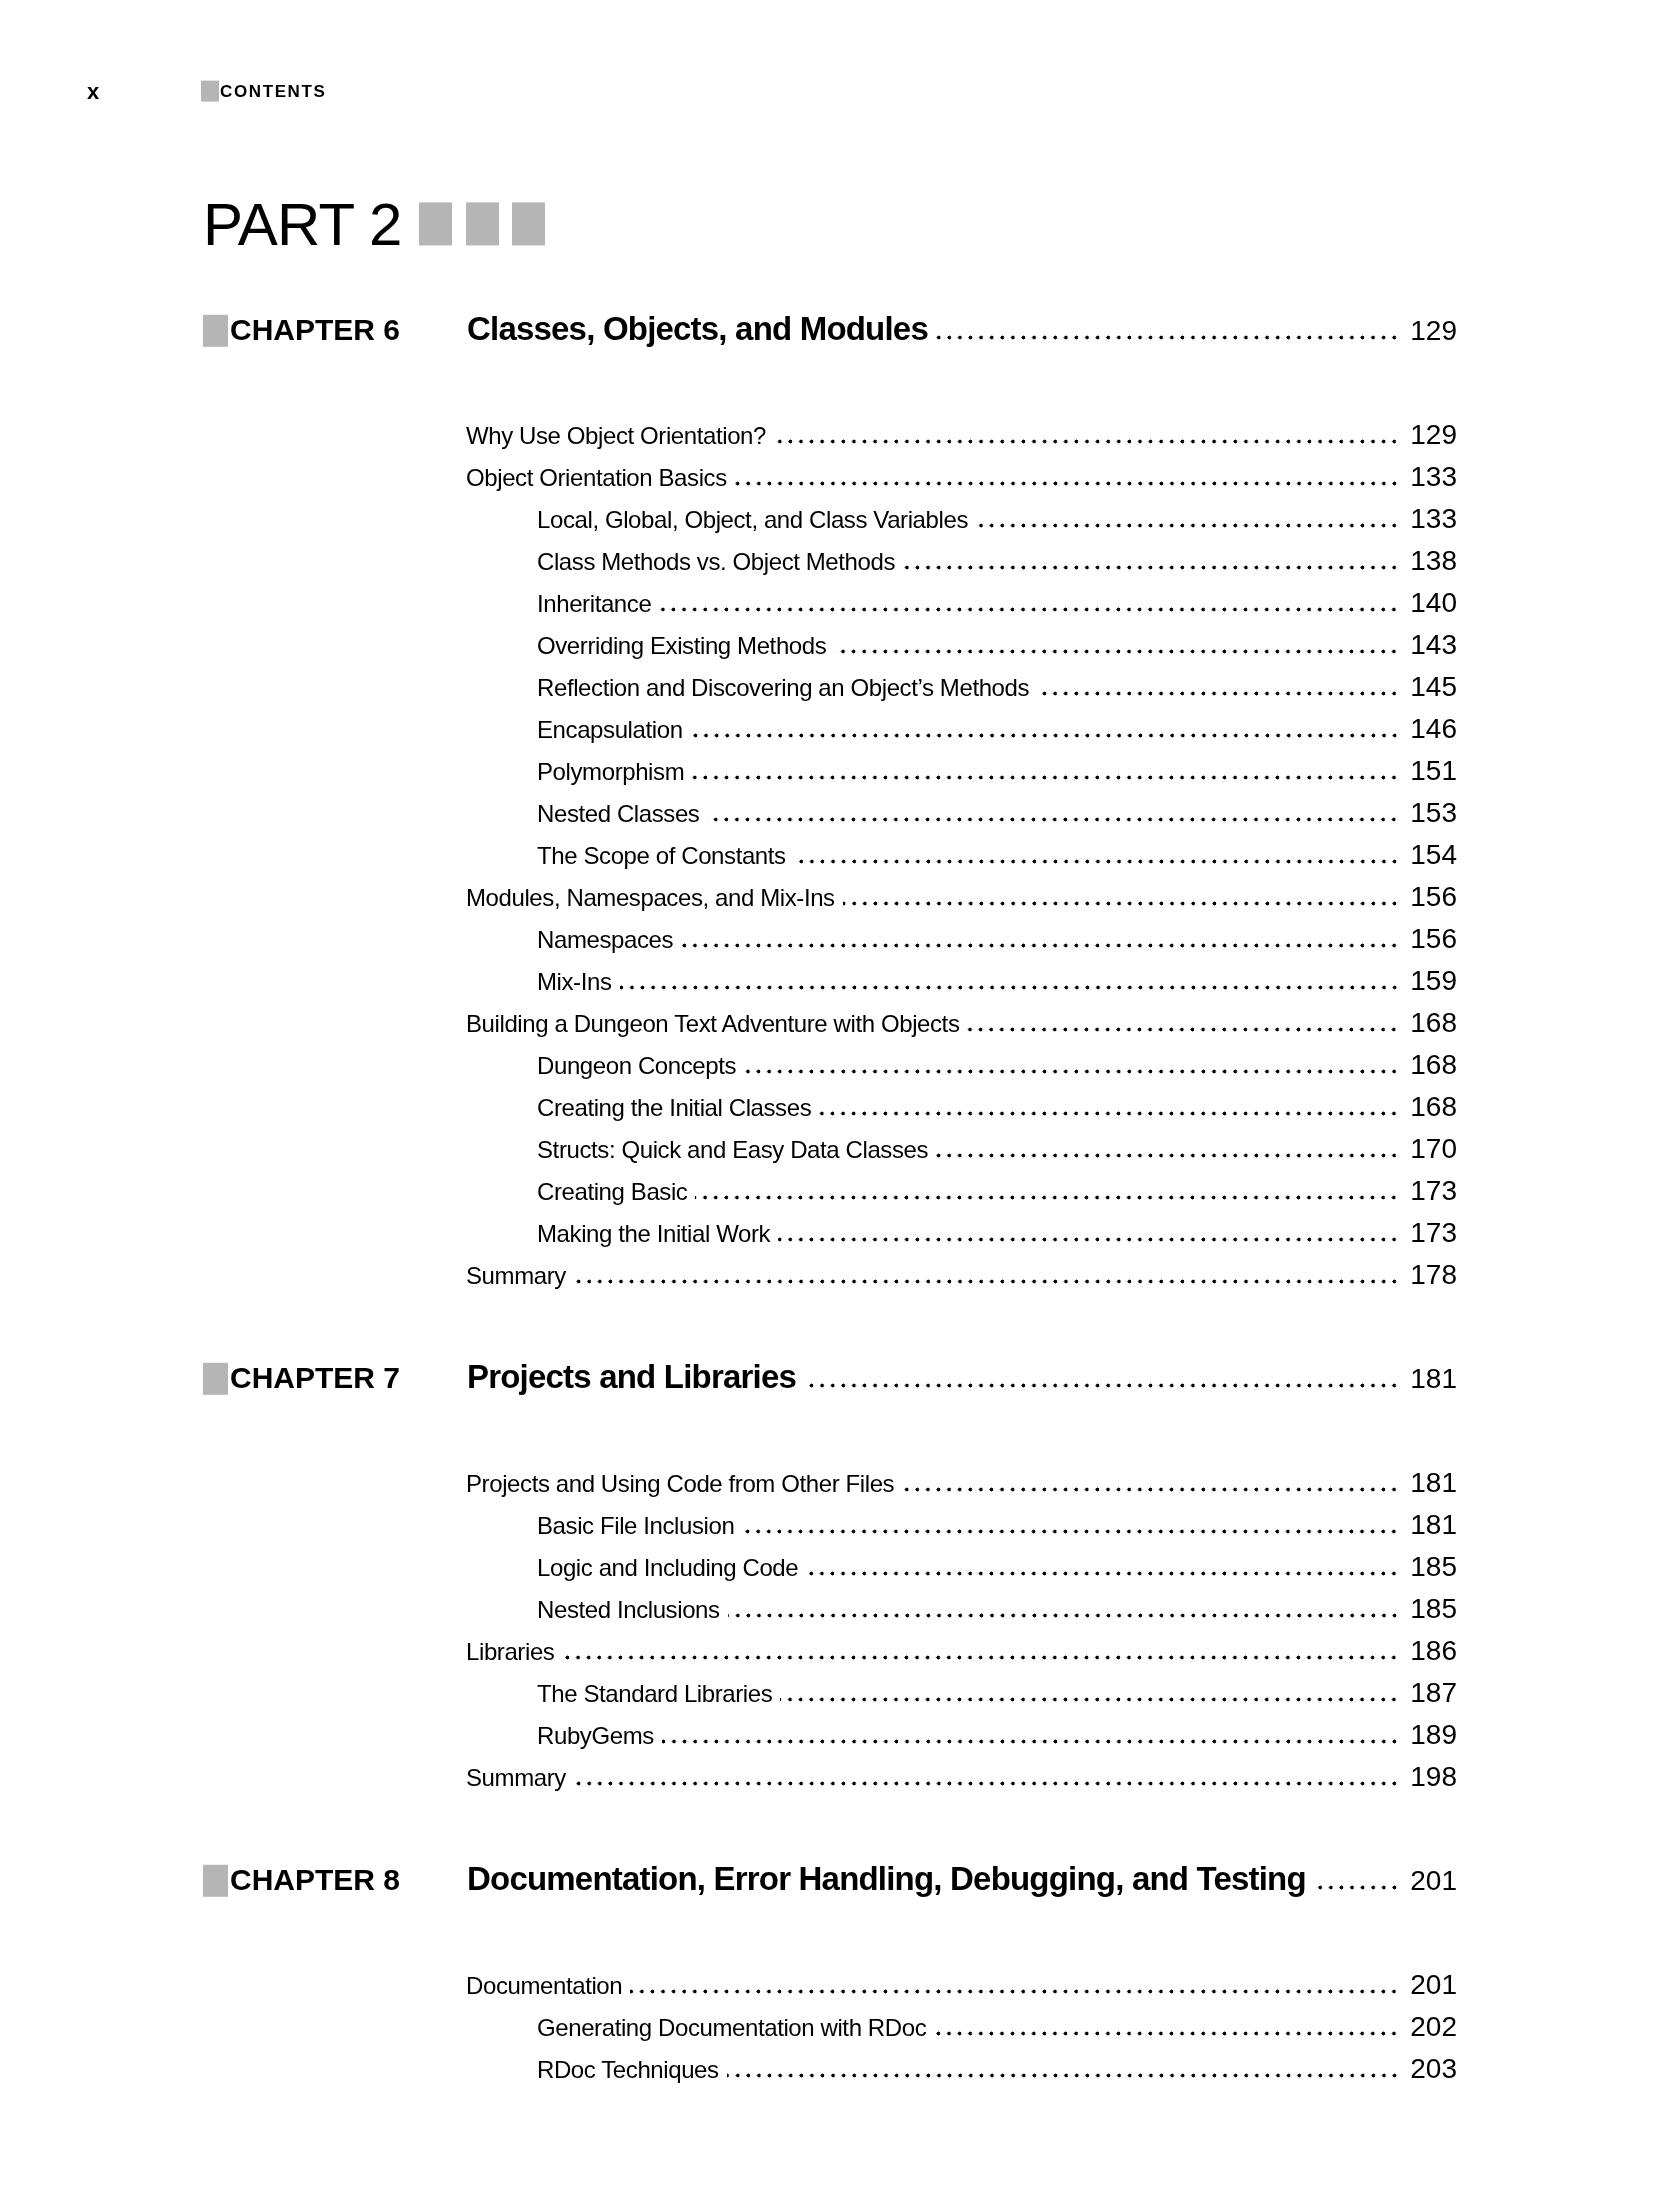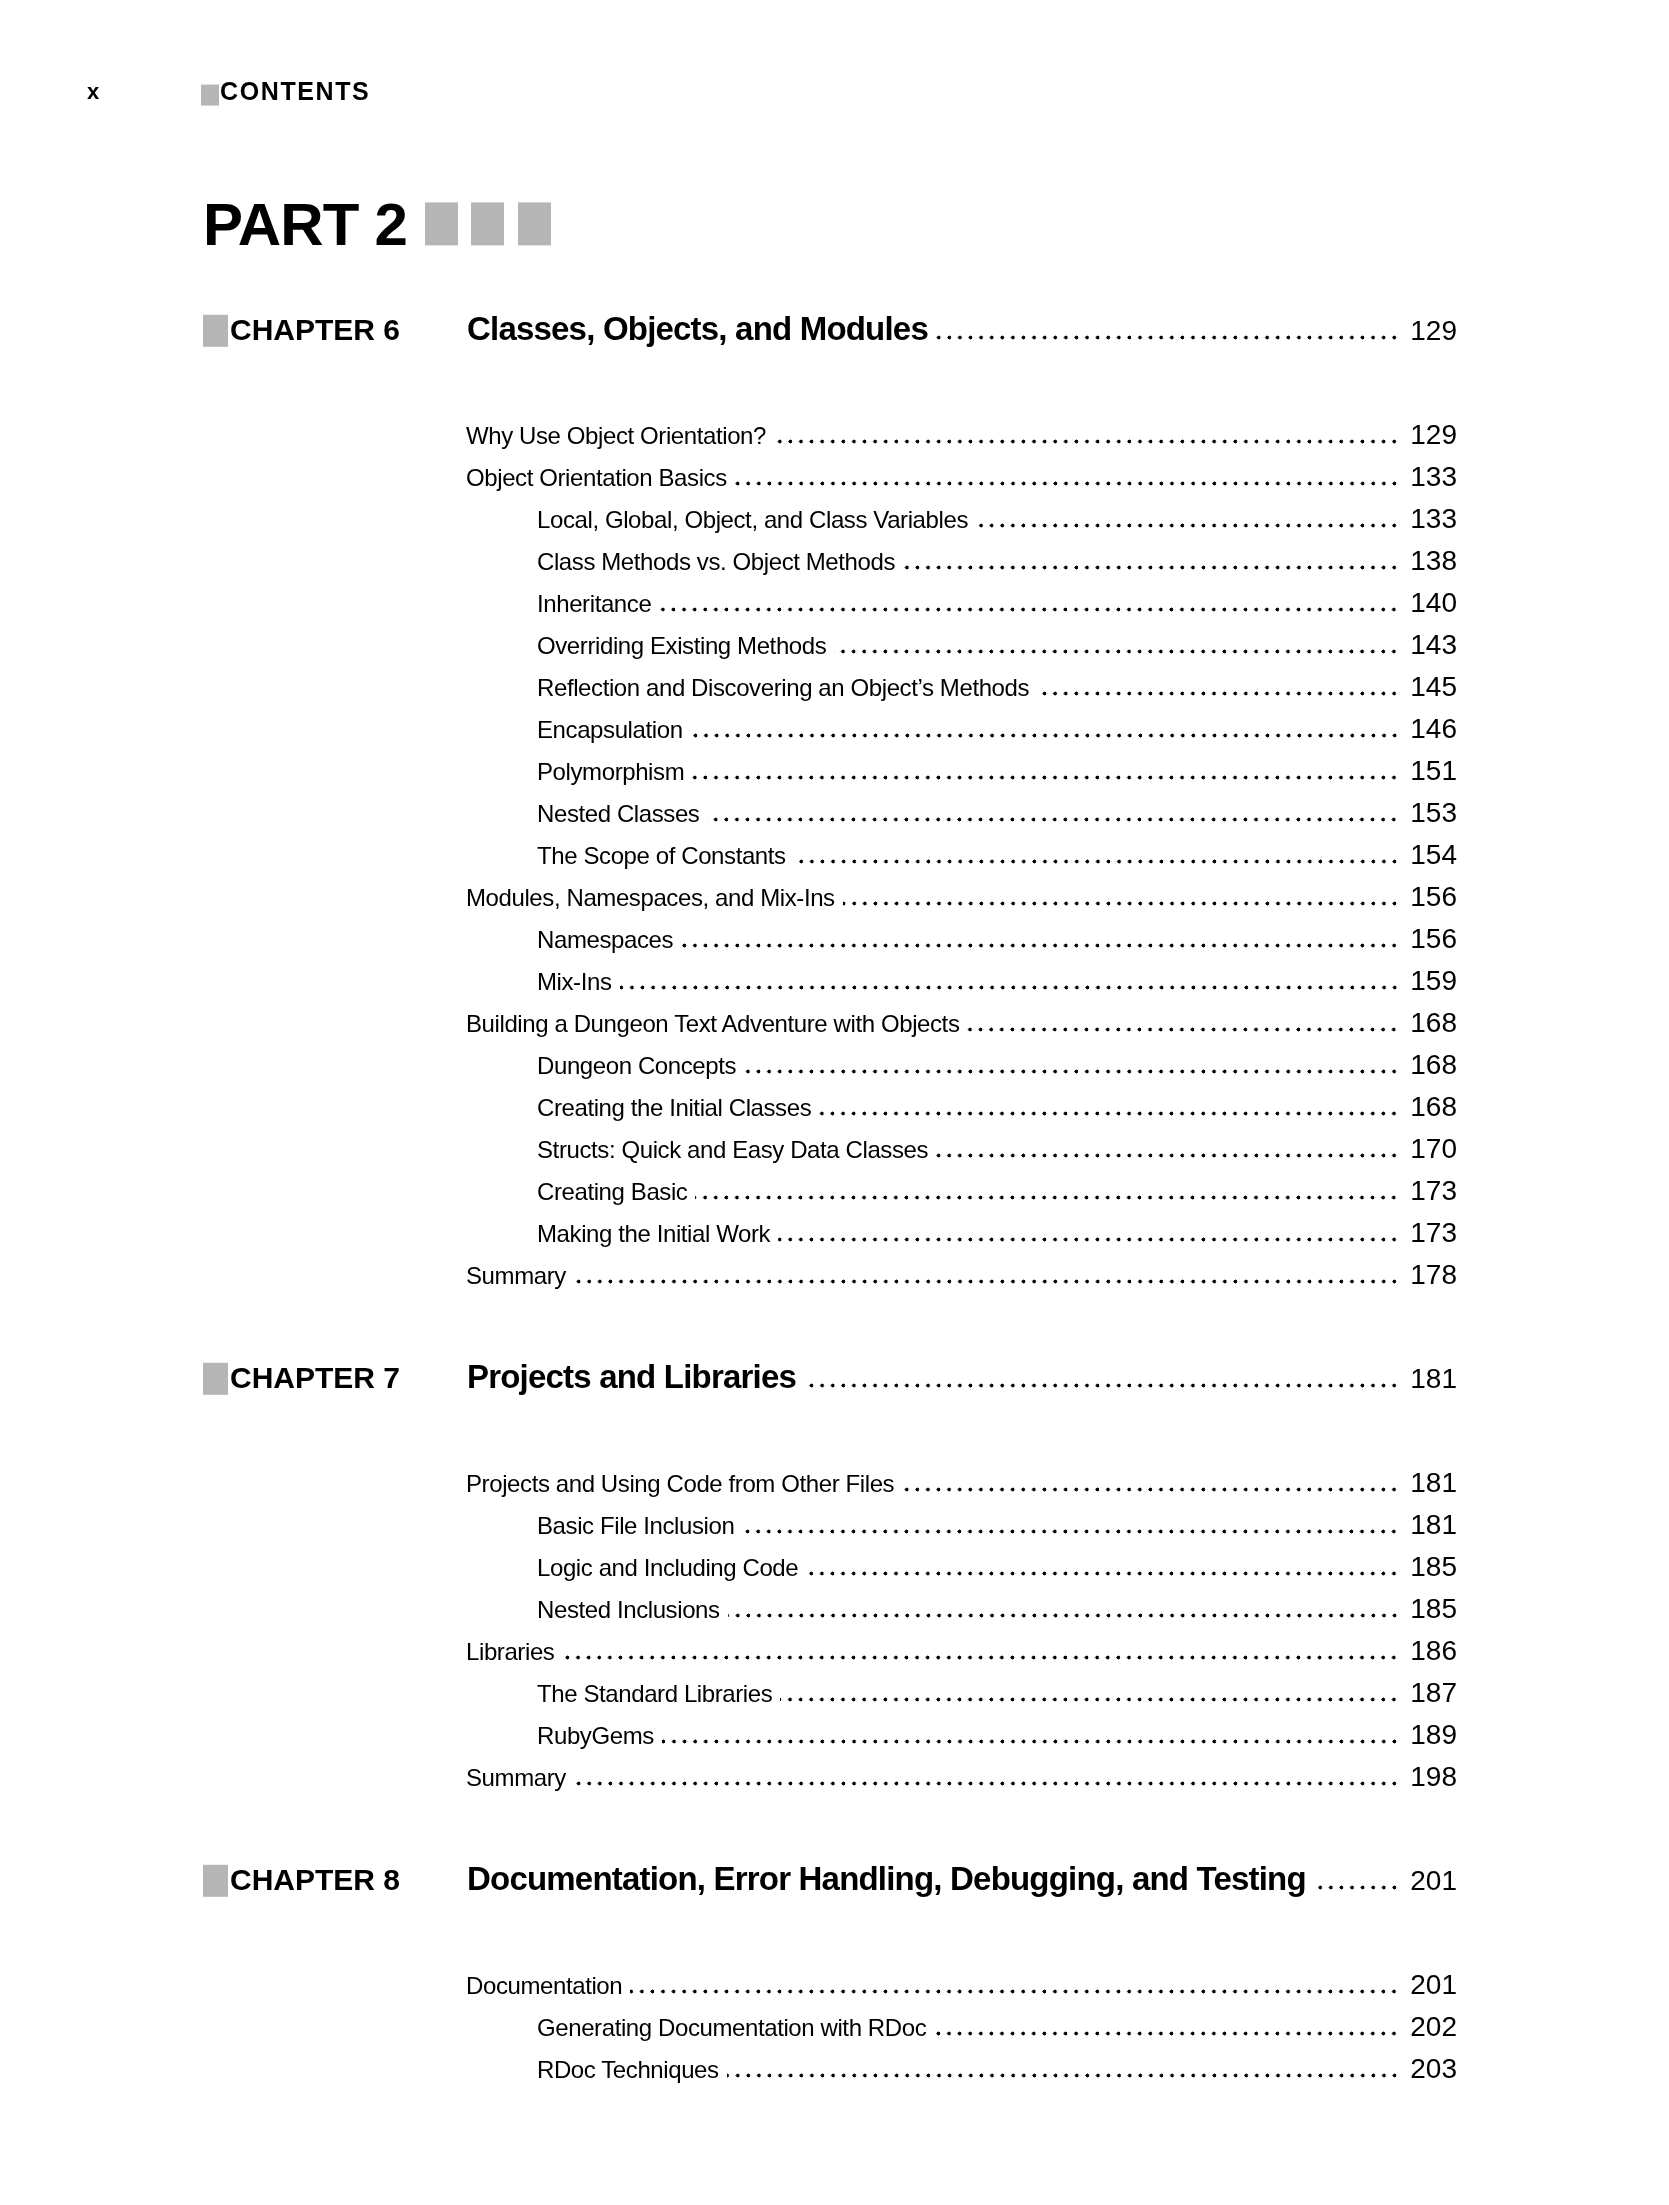--- a/index.html
+++ b/index.html
@@ -48,37 +48,37 @@
     display: inline-block;
     flex: none;
   }
   .sq-sm {
     width: 17.5px;
     height: 21.4px;
     margin-right: 1.6px;
     transform: translateY(1.6px);
   }
   .rh-text {
-    font-size: 25px;
+    font-size: 17px;
     font-weight: 700;
     letter-spacing: 1.6px;
     line-height: 1;
   }
 
   
   .part-row {
     margin: 84px 0 0 203px;
     display: flex;
     align-items: baseline;
     line-height: 1;
     letter-spacing: -0.8px;
   }
   .part-label {
     font-size: 60px;
-    font-weight: 700;
+    font-weight: 400;
   }
   .part-squares {
     display: flex;
     gap: 13.5px;
     margin: 0 20.7px 0 17.5px;
     align-self: center;
     transform: translateY(-1.6px);
   }
   .sq-lg {
     width: 33px;

